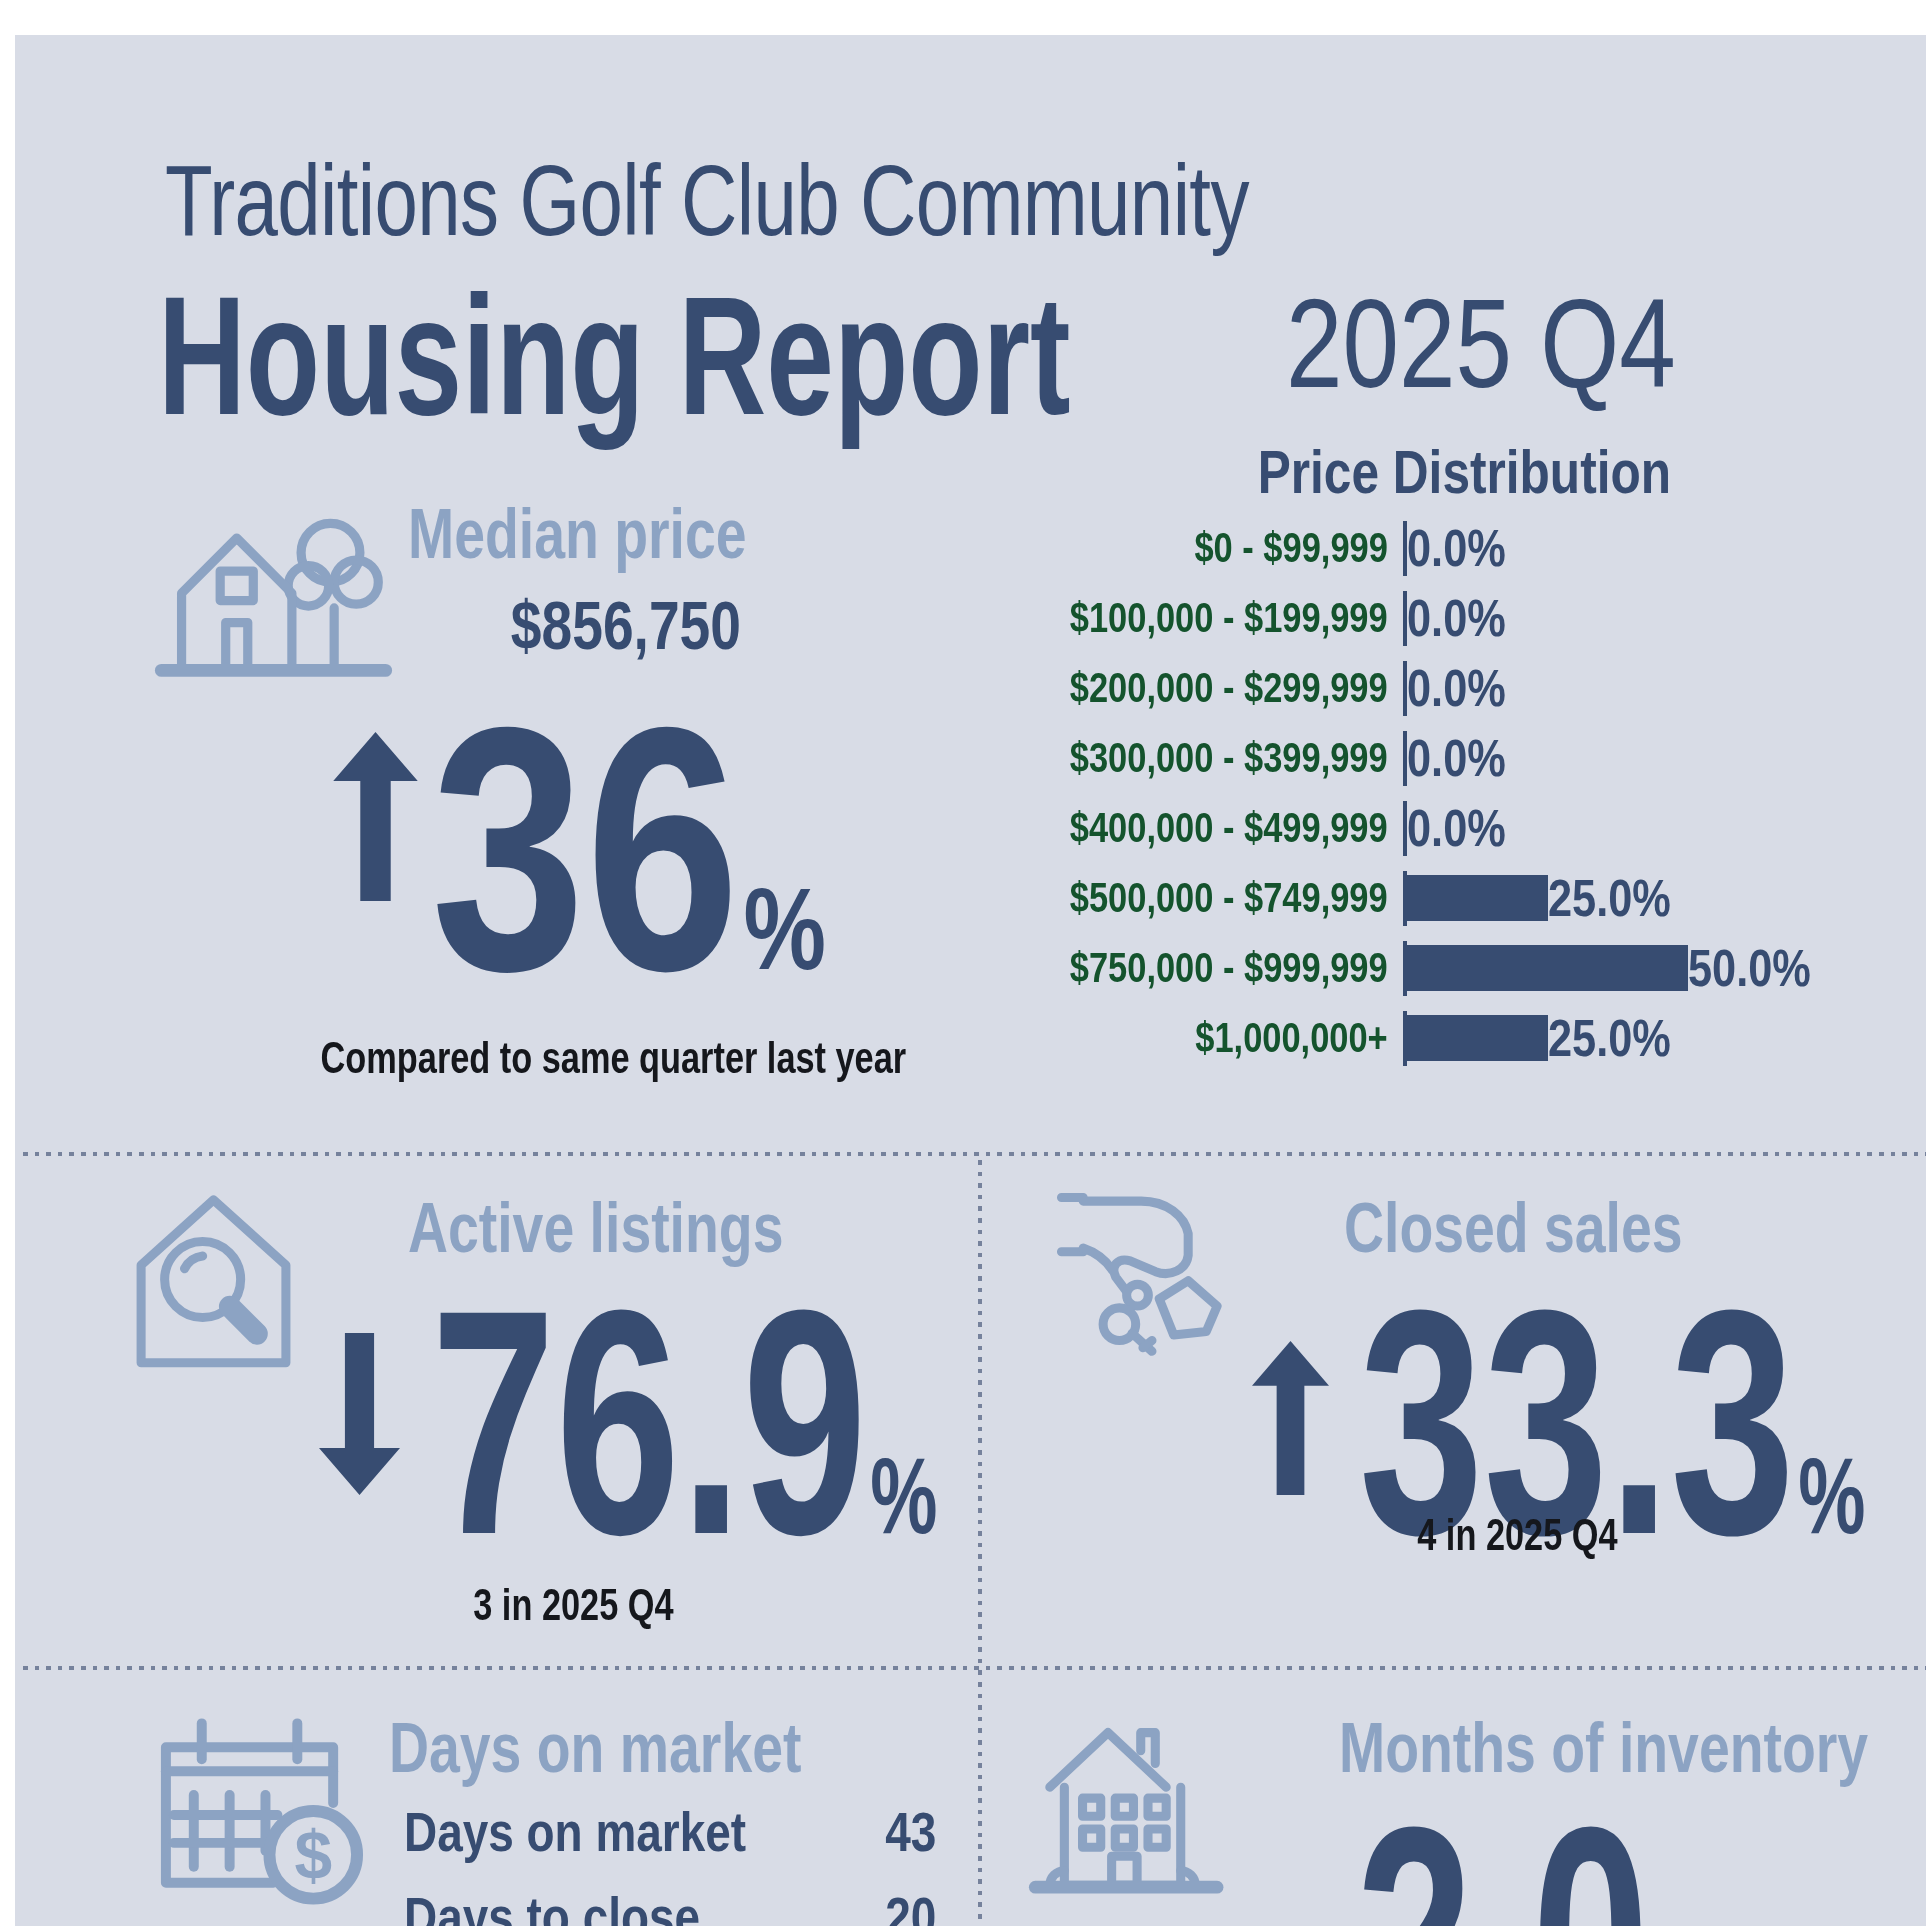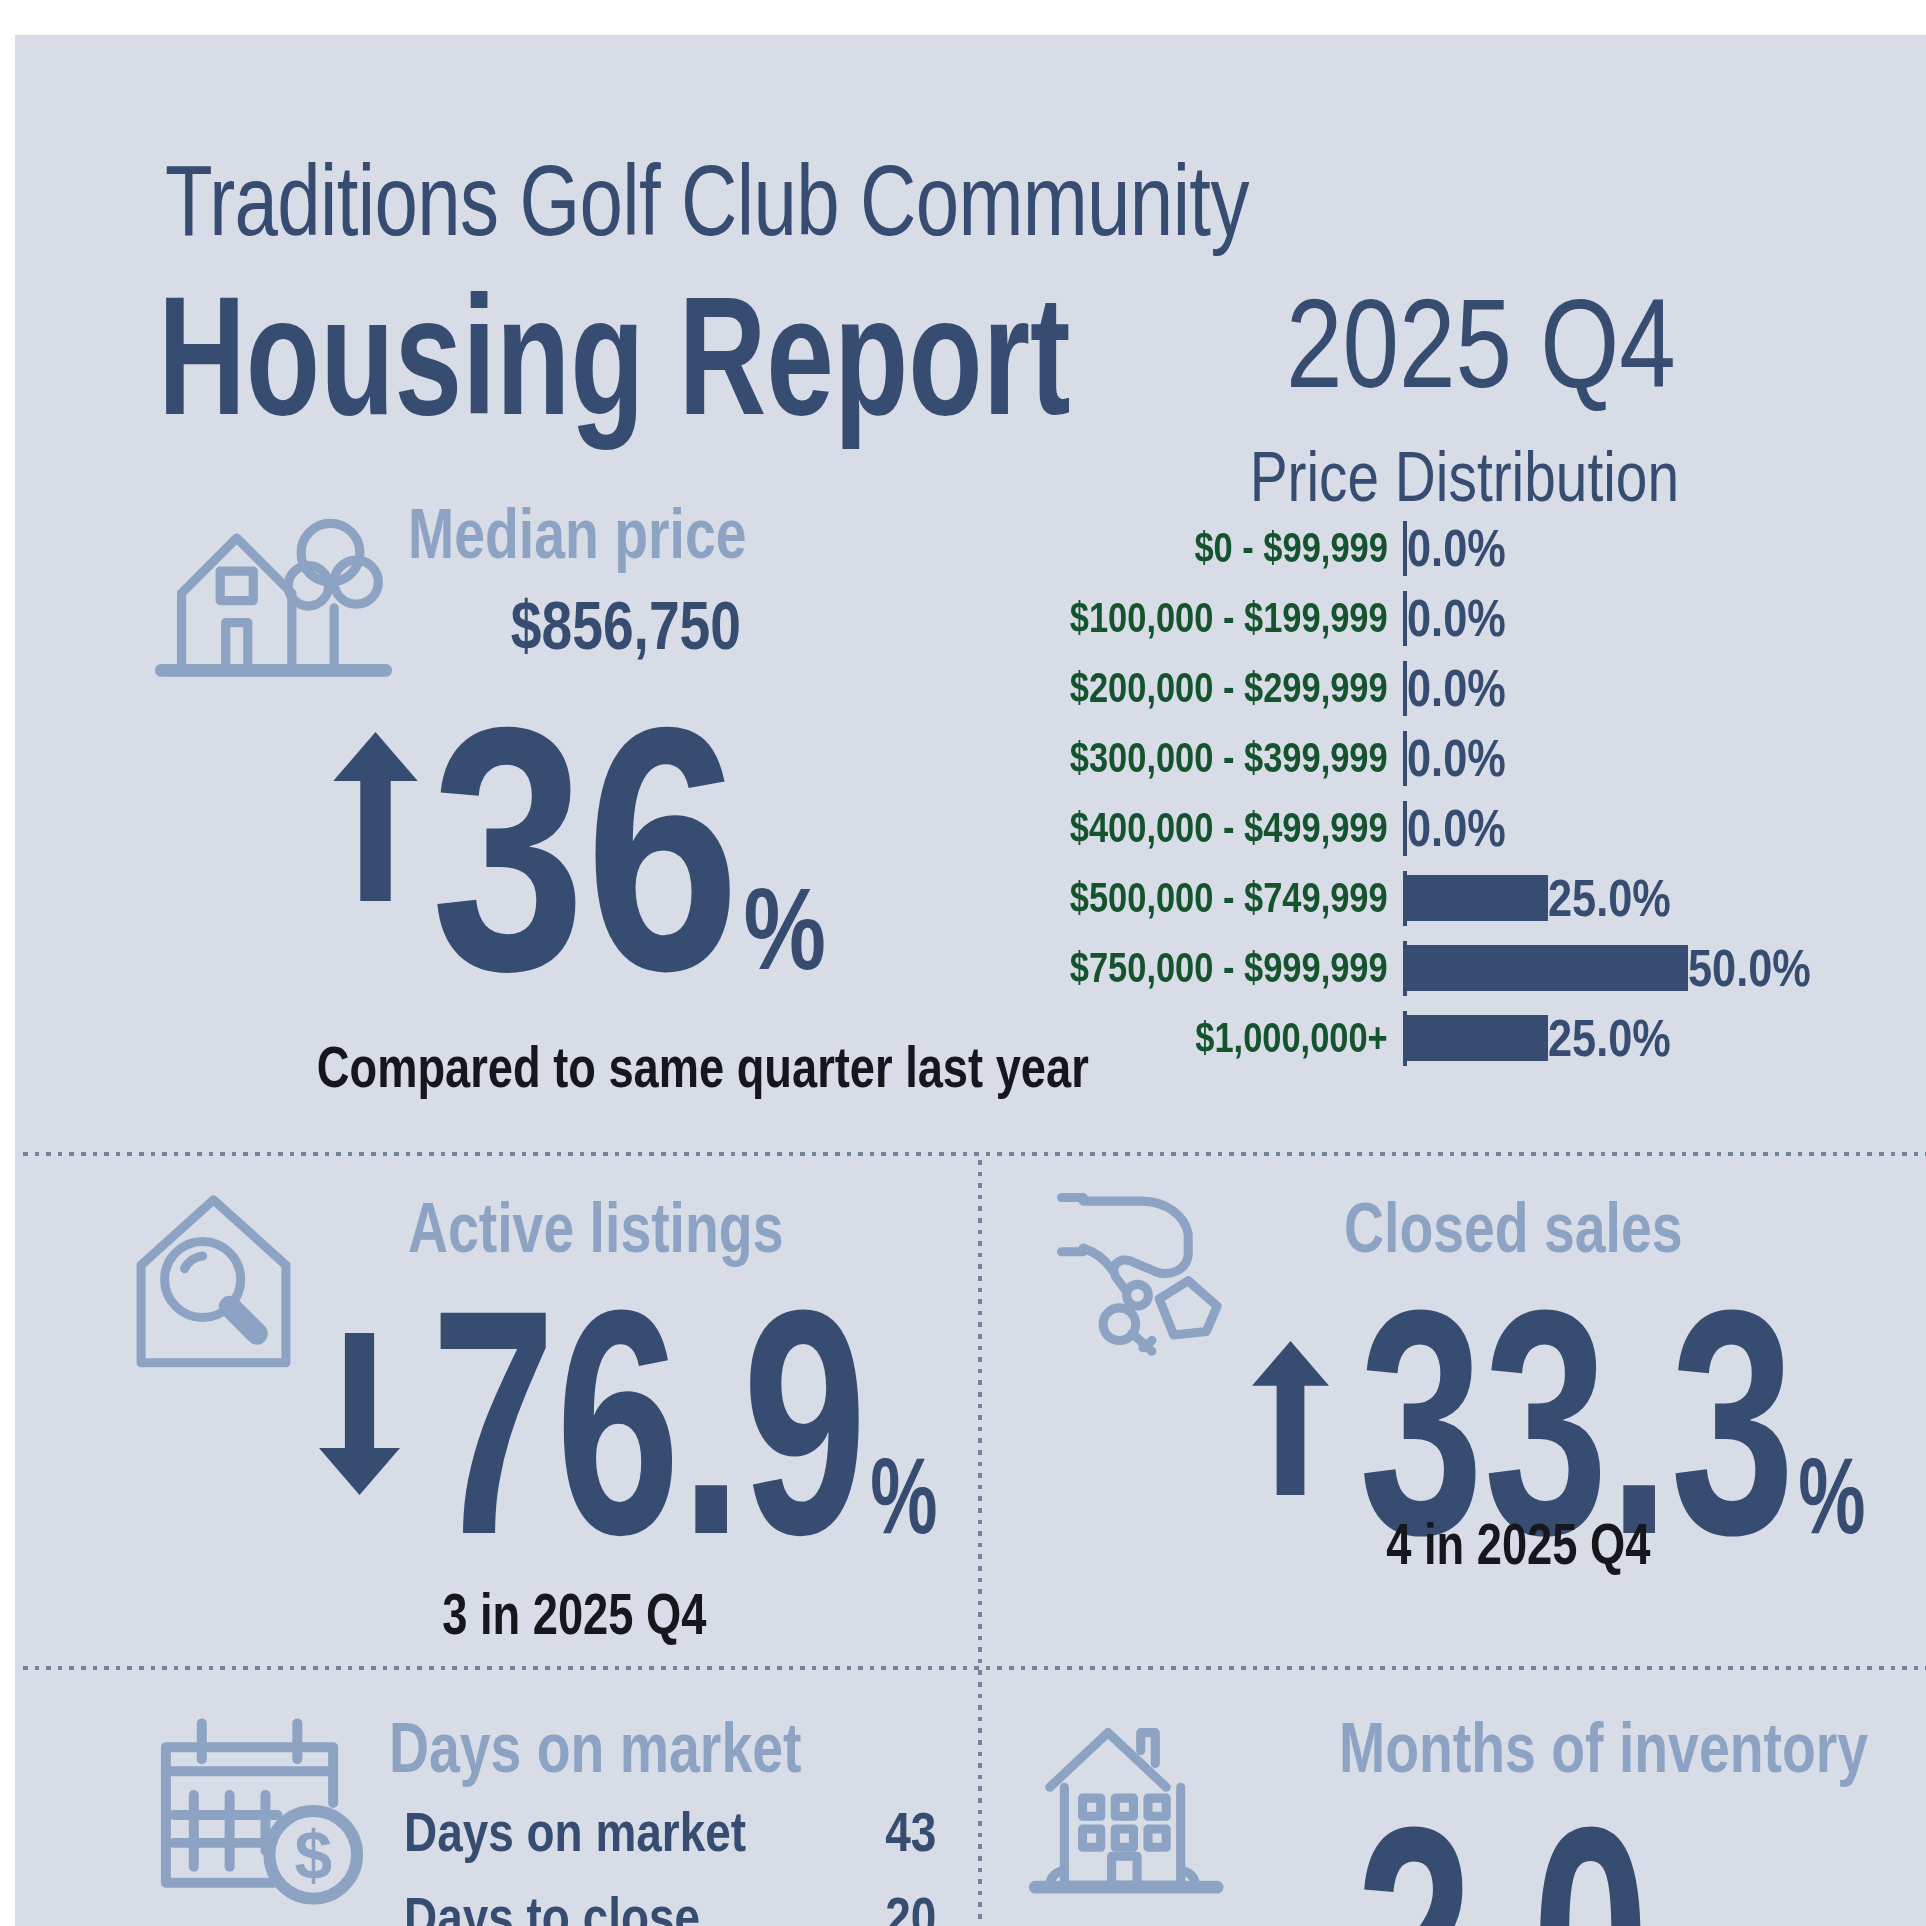--- a/index.html
+++ b/index.html
@@ -10,34 +10,34 @@
   .navy{color:#374c71;}
   .cond{display:inline-block;transform:scaleX(0.78);transform-origin:0 50%;white-space:nowrap;}
   .cond-r{display:inline-block;transform:scaleX(0.82);transform-origin:100% 50%;white-space:nowrap;}
   .cond-c{display:inline-block;transform:scaleX(0.80);transform-origin:50% 50%;white-space:nowrap;}
   .center{text-align:center;}
   
   .t-community{left:150px;top:108px;font-size:100px;font-weight:400;letter-spacing:-0.8px;}
   .t-report{left:143px;top:223px;font-size:169px;font-weight:700;}
   .t-period{left:1271px;top:235px;font-size:127px;font-weight:400;}
   
-  .pd-title{left:1121px;top:401px;width:655px;font-size:71px;font-weight:400;}
+  .pd-title{left:1121px;top:401px;width:655px;font-size:62px;font-weight:700;}
   .dist{position:absolute;left:917px;top:478px;width:1017px;}
   .dist-row{display:flex;align-items:center;height:70px;}
   .dist-label{width:455px;text-align:right;font-size:42px;font-weight:700;color:#14532d;}
   .dist-tick{width:4.6px;height:55px;background:#374c71;margin-left:15.4px;flex:none;}
   .dist-bar{height:46px;background:#374c71;flex:none;width:0;}
   .dist-val{font-size:51px;font-weight:700;color:#374c71;margin-left:0;}
   
   .bignum{position:absolute;display:flex;align-items:flex-start;color:#374c71;font-weight:700;}
   .bignum .digits{line-height:0.92;}
   .bignum .pct{line-height:1;margin-left:4.6px;}
   
   .sect{font-size:71px;font-weight:700;color:#8ca3c3;}
-  .caption{font-size:58px;font-weight:400;color:#15171c;}
+  .caption{font-size:44px;font-weight:400;color:#15171c;}
   
   .dot-h{position:absolute;height:3.9px;background-image:repeating-linear-gradient(90deg,#76829c 0 4.6px,transparent 4.6px 11.6px);}
   .dot-v{position:absolute;width:3.9px;background-image:repeating-linear-gradient(180deg,#76829c 0 4.6px,transparent 4.6px 11.6px);}
   
   .dm-row{position:absolute;left:389px;width:532px;height:58px;font-size:56px;font-weight:700;color:#374c71;}
   .dm-row .lab{position:absolute;left:0;top:0;}
   .dm-row .val{position:absolute;right:0;top:0;}
   svg{display:block;}
 </style>
 </head>

